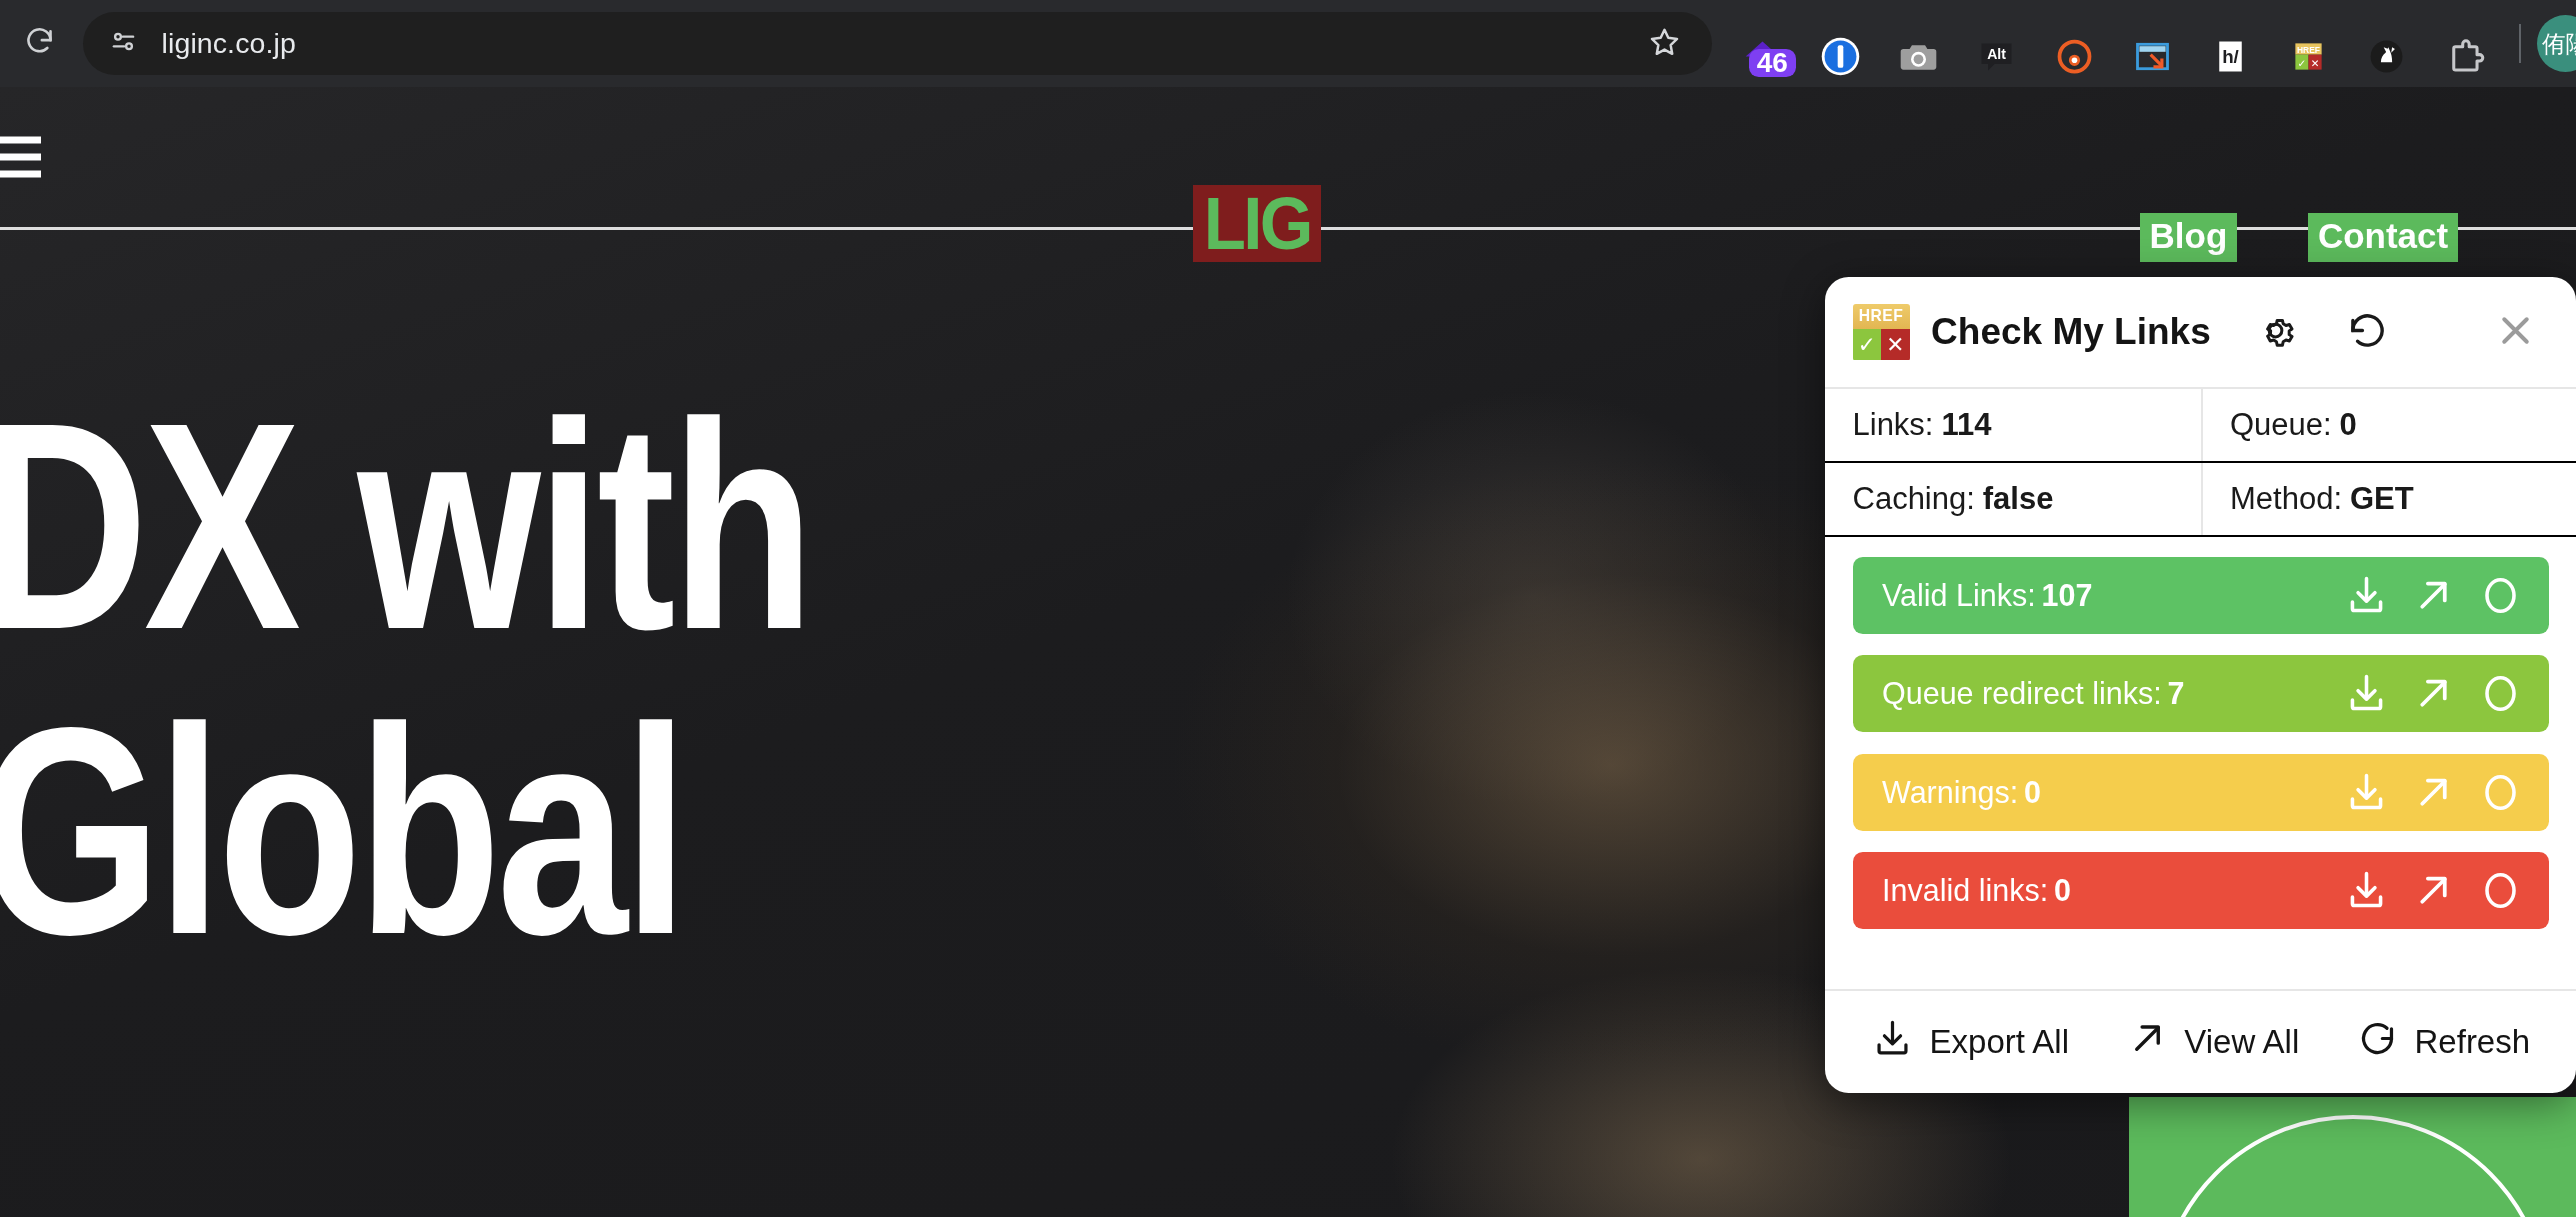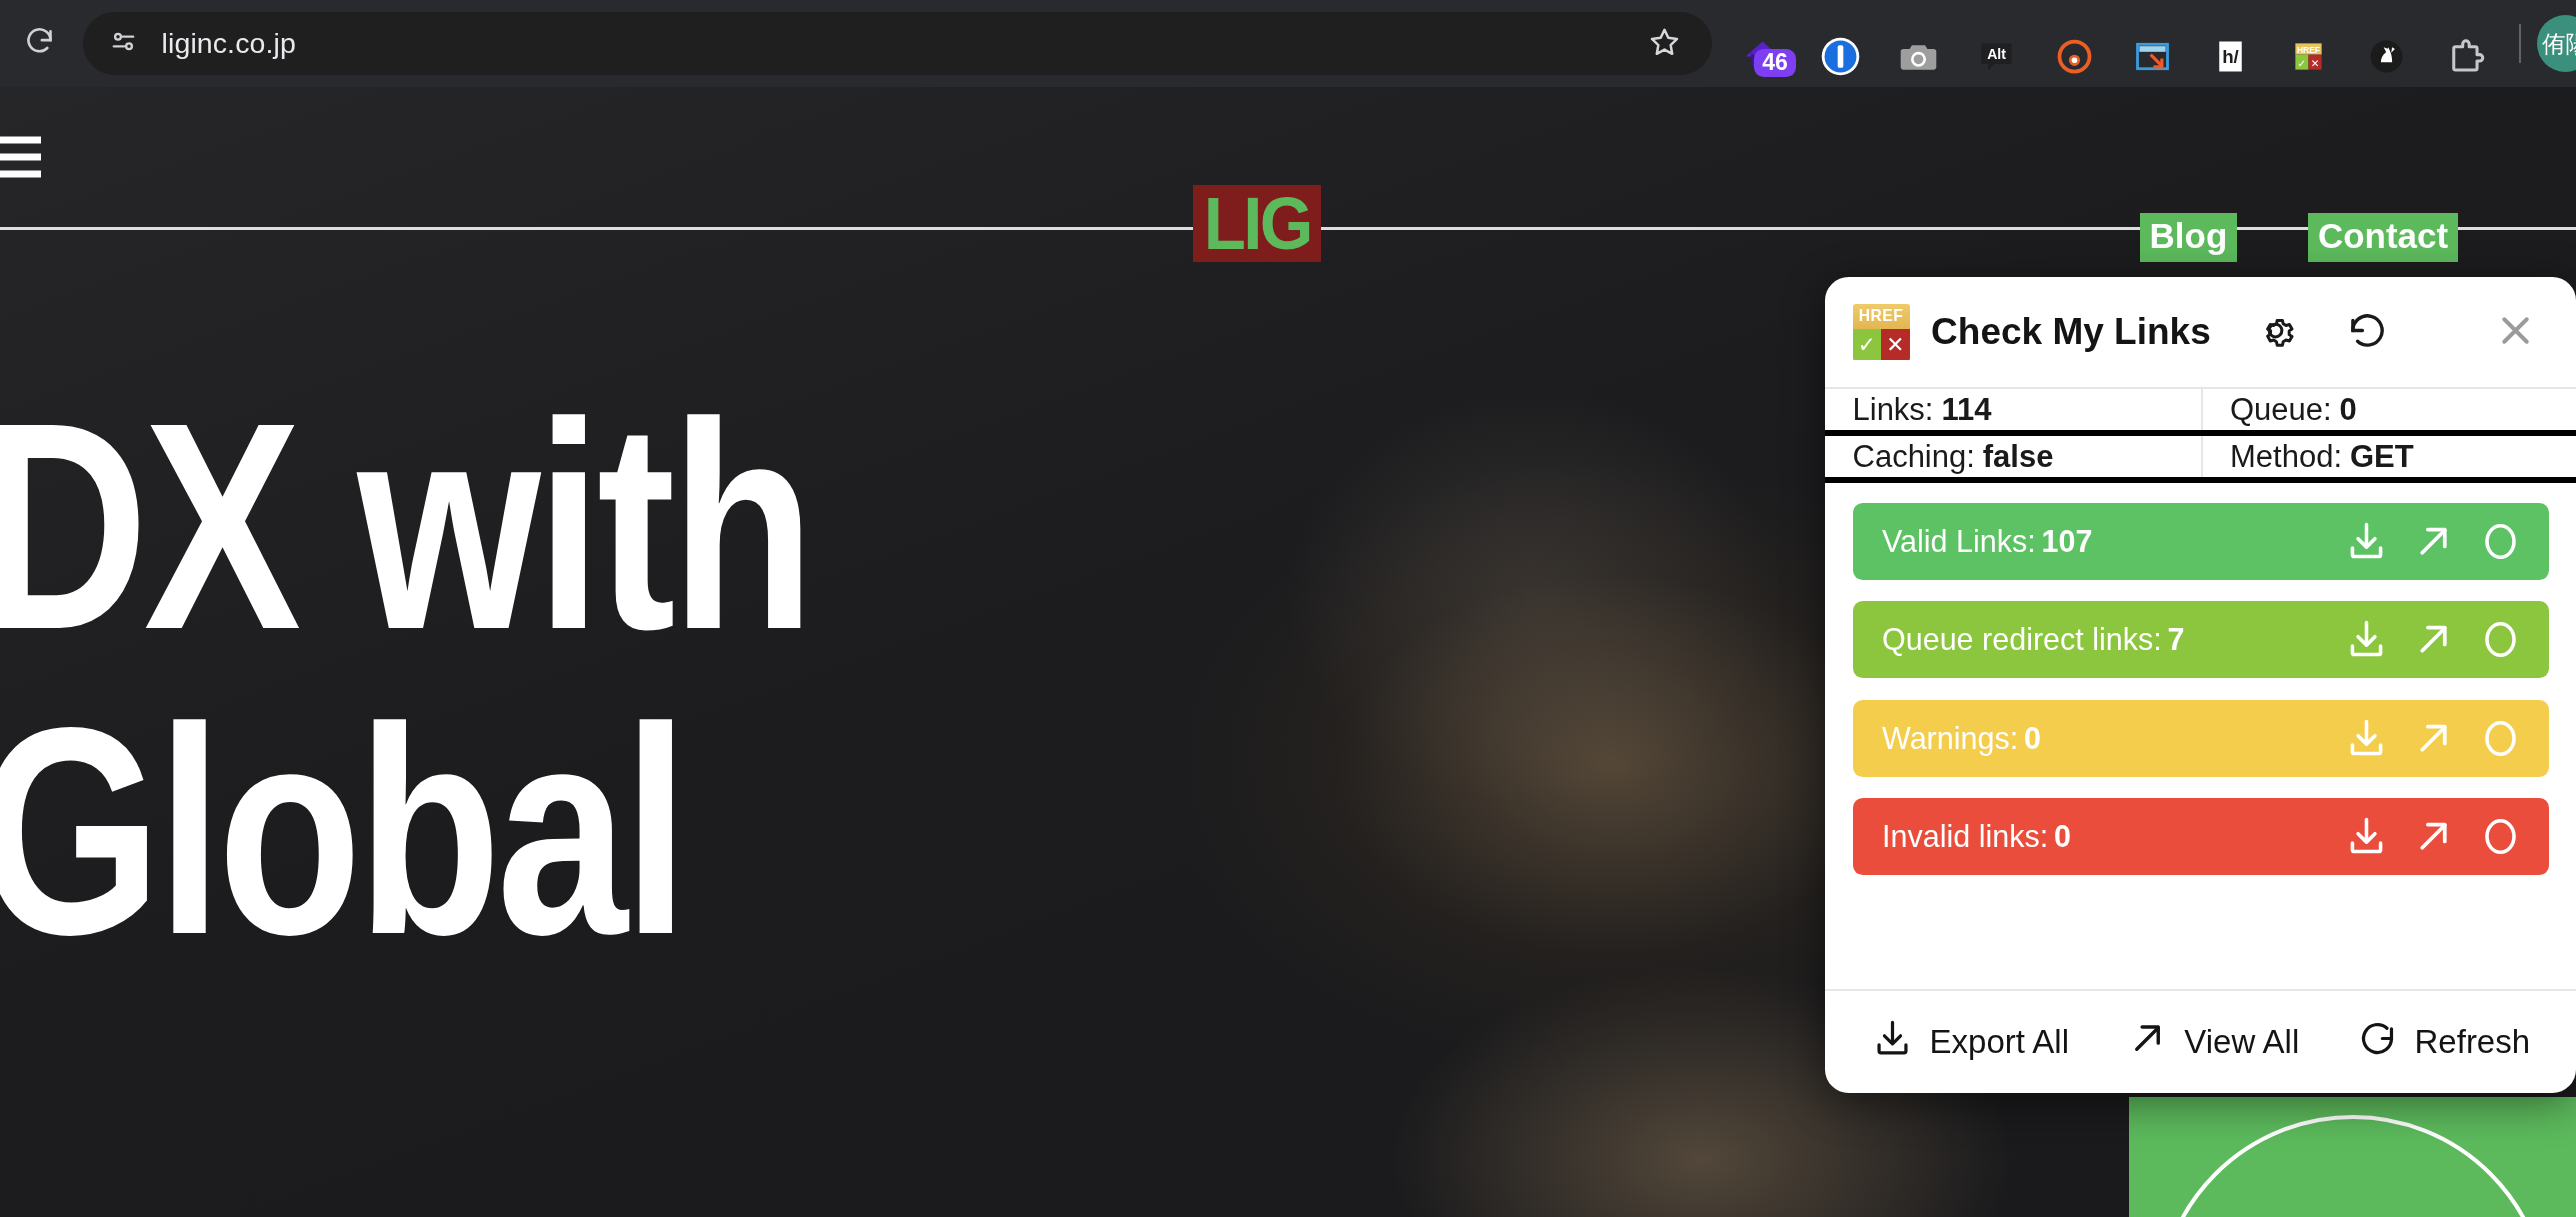--- a/index.html
+++ b/index.html
@@ -55,21 +55,21 @@
     overflow:hidden;
   }
   .ext-btn{
     width:78px; height:78px; flex:0 0 auto;
     display:flex; align-items:flex-end; justify-content:center;
     position:relative; border-radius:39px;
   }
   .ext-badge{
     position:absolute; right:5.9px; bottom:5.9px;
     background:#7e3ff2; color:#fff;
-    font-size:23px; font-weight:bold;
+    font-size:28px; font-weight:bold;
     border-radius:9.8px; padding:1px 7.9px; line-height:25.6px;
   }
 
   .chrome-divider{
     width:2px; height:39px; background:#5f6368; flex:0 0 auto;
     margin:0 15.7px;
   }
   #profile-avatar{
     width:57px; height:57px; border-radius:50%;
     background:#3a8f7d; color:#fff;
@@ -210,22 +210,22 @@
   #cml-settings-button{ margin-left:37px; }
   #cml-rescan-button{ margin-left:37px; }
   #cml-close-button{ margin-left:auto; }
   .cml-head-icon svg{ width:45px; height:45px; }
 
   #cml-stats{
     flex:0 0 auto;
     border-top:2px solid #e6e6e6;
   }
   .cml-stats-row{
-    display:flex; height:47px;
-    border-bottom:6px solid #000000;
+    display:flex; height:74px;
+    border-bottom:2px solid #000000;
   }
   .cml-stats-cell{
     flex:1 1 50%;
     display:flex; align-items:center;
     padding-left:27.5px;
     font-size:31px; color:#1a1a1a;
     white-space:nowrap;
   }
   .cml-stats-cell + .cml-stats-cell{ border-left:2px solid #e6e6e6; }
   .cml-stats-cell b{ font-weight:bold; margin-left:7.9px; }

